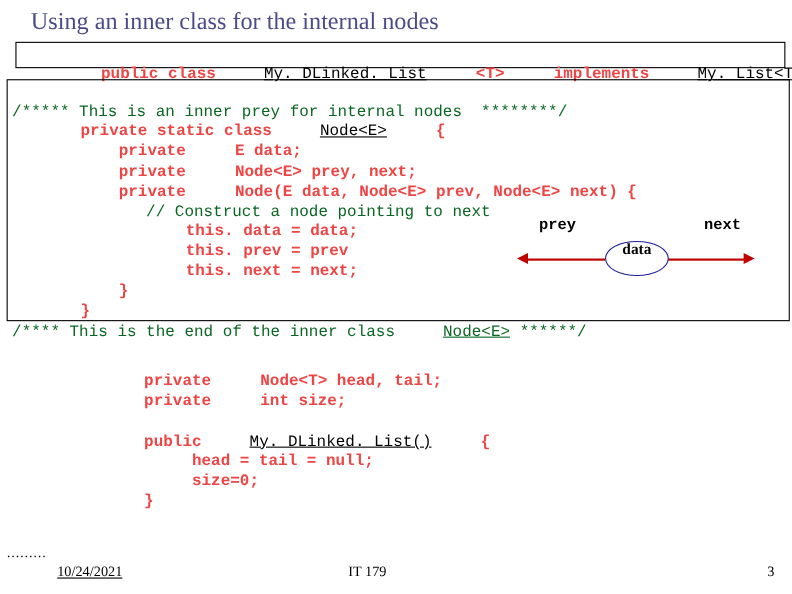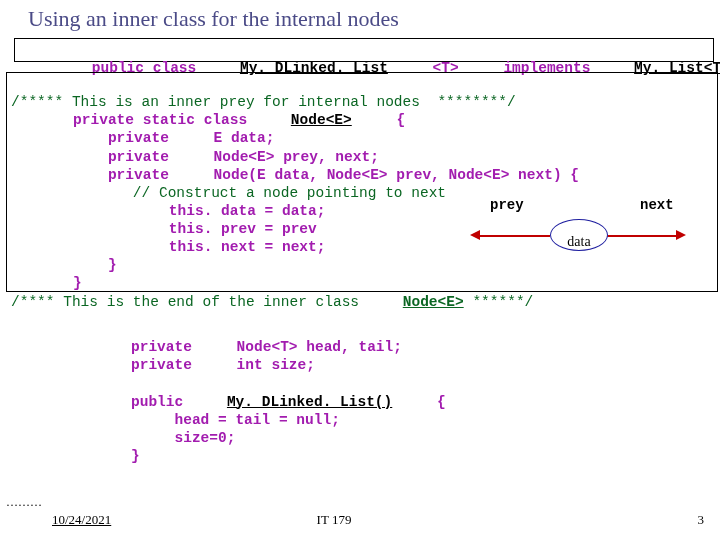--- a/index.html
+++ b/index.html
@@ -49,47 +49,47 @@
     left: 6px;
     width: 712px;
     height: 220px;
     padding: 2px 4px;
   }
   .bottomCode {
     position: absolute;
     top: 320px;
     left: 95px;
   }
-  .kw { color: #a21caf; font-weight: bold; padding-left: 36px; }
-  .typ { color: #000; font-weight: bold; text-decoration: underline; padding-left: 35px; }
+  .kw { color: #ef4444; font-weight: bold; padding-left: 36px; }
+  .typ { color: #000; font-weight: normal; text-decoration: underline; padding-left: 35px; }
   .cmt { color: #0b6623; }
   .diagram {
     position: absolute;
     top: 195px;
     left: 472px;
     width: 220px;
     height: 70px;
     font-family: "Courier New", monospace;
     font-size: 14px;
   }
   .ellipse {
     position: absolute;
     top: 24px;
     left: 78px;
     width: 56px;
     height: 30px;
     border: 1.5px solid #2020a0;
     border-radius: 50%;
     background: #fff;
     display: flex;
-    align-items: flex-end;
+    align-items: flex-start;
     justify-content: center;
     font-family: "Times New Roman", serif;
     font-size: 14px;
-    font-weight: normal;
+    font-weight: bold;
   }
   .dlbl {
     position: absolute;
     font-weight: bold;
     color: #000;
     text-align: right;
   }
   .arrowLine {
     position: absolute;
     height: 0;

